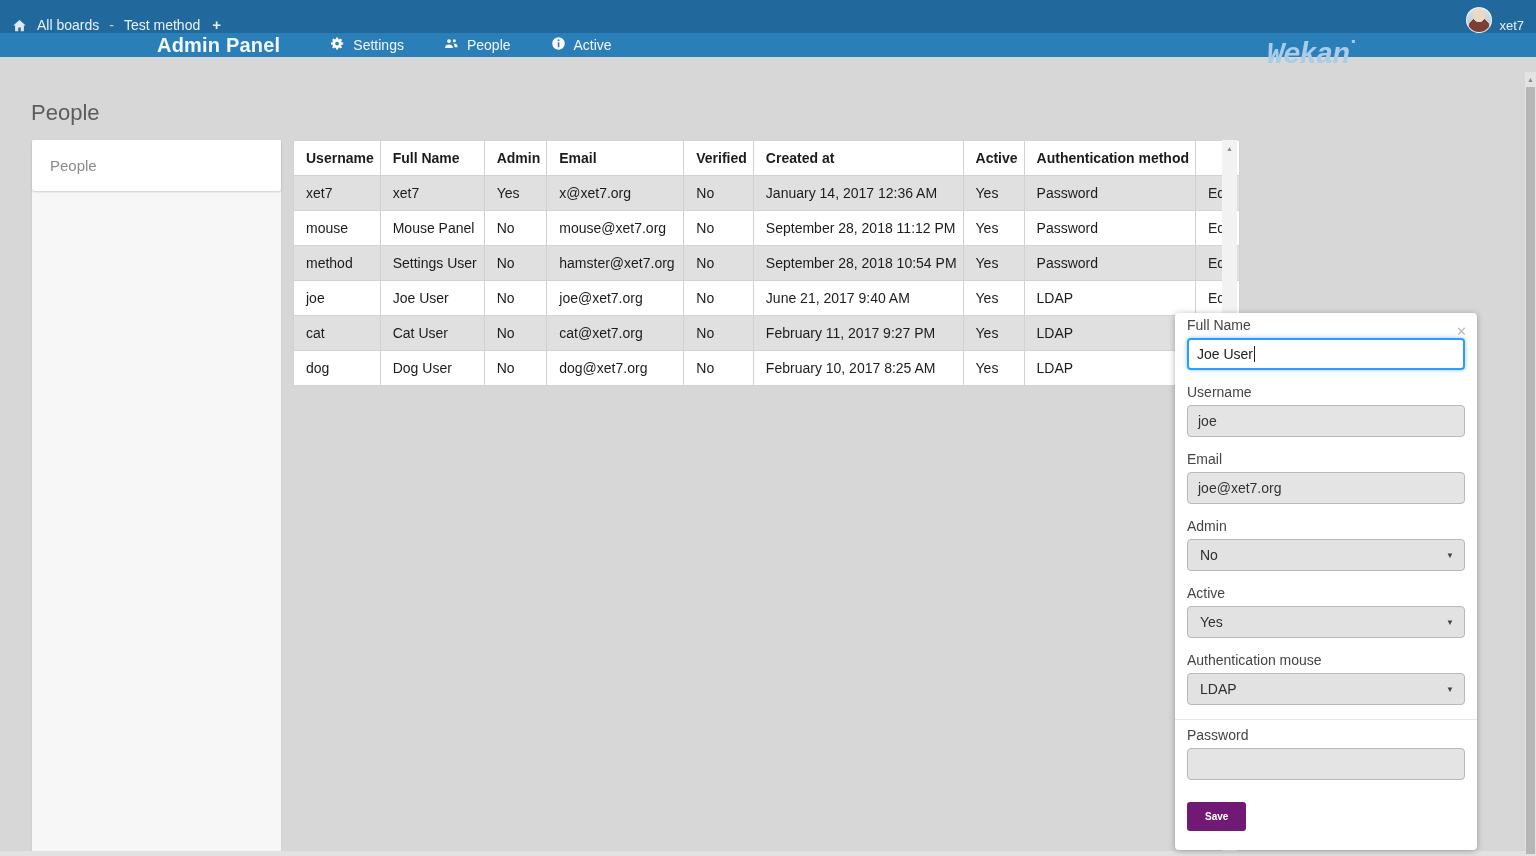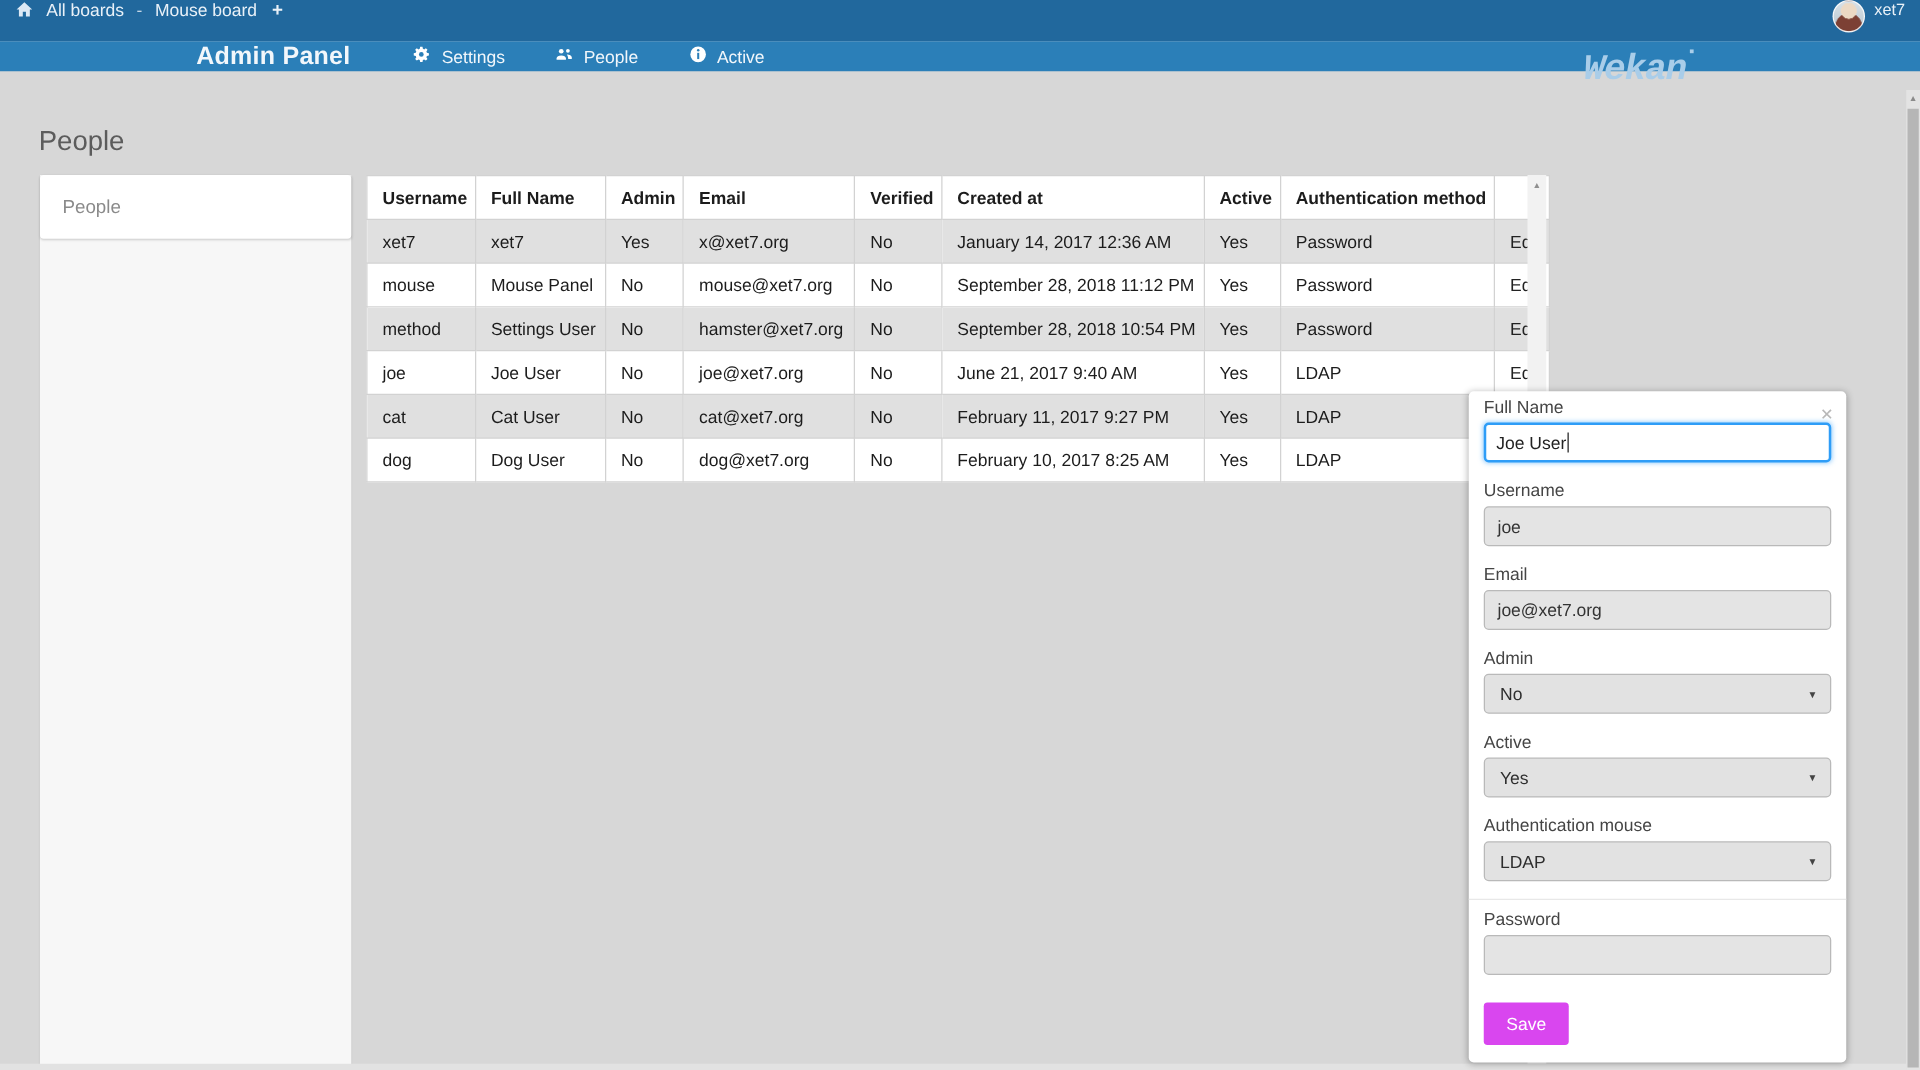--- a/index.html
+++ b/index.html
@@ -1,21 +1,21 @@
 <!DOCTYPE html>
 <html><head>
 <meta charset="utf-8">
 <style>
   * { margin:0; padding:0; box-sizing:border-box; }
   html,body { width:1536px; height:856px; overflow:hidden; }
   body { font-family:"Liberation Sans", sans-serif; background:#d7d7d7; position:relative; }
 
   
   .topbar { position:absolute; left:0; top:0; width:1536px; height:33px; background:#21689d;
-            display:flex; align-items:flex-start; color:#e9f1f8; font-size:14px; padding:0 12px; z-index:30; }
+            display:flex; align-items:flex-end; color:#e9f1f8; font-size:14px; padding:0 12px; z-index:30; }
   .topbar .crumb { margin-left:10px; cursor:pointer; }
   .topbar .sep { margin-left:10px; color:#c3d6e6; }
   .topbar .plus { margin-left:12px; font-weight:bold; font-size:15px; cursor:pointer; }
   .topbar .spacer { flex:1; }
   .avatar { width:26px; height:26px; border-radius:50%; border:1px solid rgba(255,255,255,.85);
             background:
               radial-gradient(circle at 50% 32%, #ecd9c4 0 31%, rgba(0,0,0,0) 32%),
               radial-gradient(circle at 50% 85%, #7c4034 0 45%, rgba(0,0,0,0) 46%),
               linear-gradient(#d8e1e8, #b9c6cf);
             margin-right:7px; cursor:pointer; }
@@ -75,35 +75,35 @@
   .pf-input-focus { height:32px; border:2px solid #2e9df7; border-radius:4px; box-shadow:0 0 4px rgba(46,157,247,.55);
                     display:flex; align-items:center; padding-left:8px; color:#222; background:#fff; cursor:text; }
   .caret { display:inline-block; width:1px; height:16px; background:#222; margin-left:1px; }
   .pf-input { height:32px; background:#e4e4e4; border:1px solid #b9b9b9; border-radius:4px;
               display:flex; align-items:center; padding-left:10px; color:#333; }
   .pf-select { height:32px; background:#e2e2e2; border:1px solid #b9b9b9; border-radius:4px;
                display:flex; align-items:center; padding-left:12px; color:#2e2e2e; position:relative; cursor:pointer; }
   .pf-select .dd { position:absolute; right:10px; top:11px; font-size:8px; color:#444; }
   .pf-divider { border-top:1px solid #e8e8e8; margin:14px -12px 0 -12px; }
   .pw-label { margin:7px 0 5px 0; }
-  .save-btn { margin-top:22px; display:inline-block; background:#d946ef; color:#fff; font-weight:normal;
-              font-size:14px; border:none; border-radius:3px; padding:9px 18px; cursor:pointer; }
+  .save-btn { margin-top:22px; display:inline-block; background:#701a75; color:#fff; font-weight:bold;
+              font-size:10px; border:none; border-radius:3px; padding:9px 18px; cursor:pointer; }
 </style>
 </head>
 <body>
 
 <div class="topbar">
   <span class="home-ic">
     <svg viewBox="0 0 24 24" width="15" height="15">
         <path d="M12 3l10 9h-3v9h-5v-6h-4v6H5v-9H2z" fill="#dce9f5"></path>
       </svg>
   </span>
   <span class="crumb">All boards</span>
   <span class="sep">-</span>
-  <span class="crumb">Mouse board</span>
+  <span class="crumb">Test method</span>
   <span class="plus">+</span>
   <span class="spacer"></span>
   <span class="avatar"></span>
   <span class="uname">xet7</span>
 </div>
 
 <div class="navbar">
   <span class="nav-title">Admin Panel</span>
   <div class="nav-items">
     <div class="nav-item">

